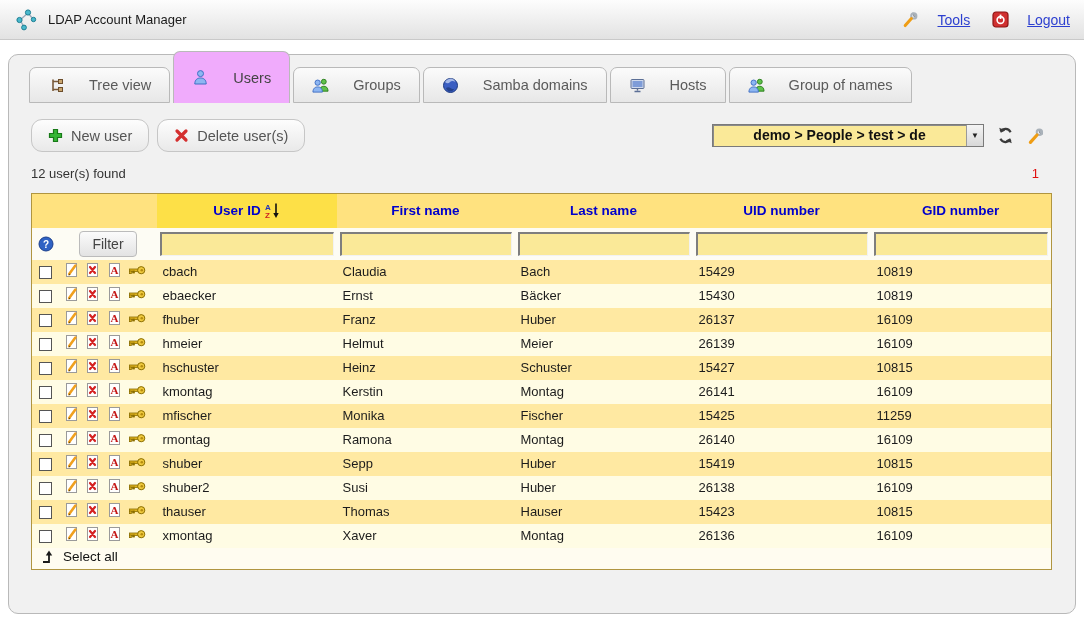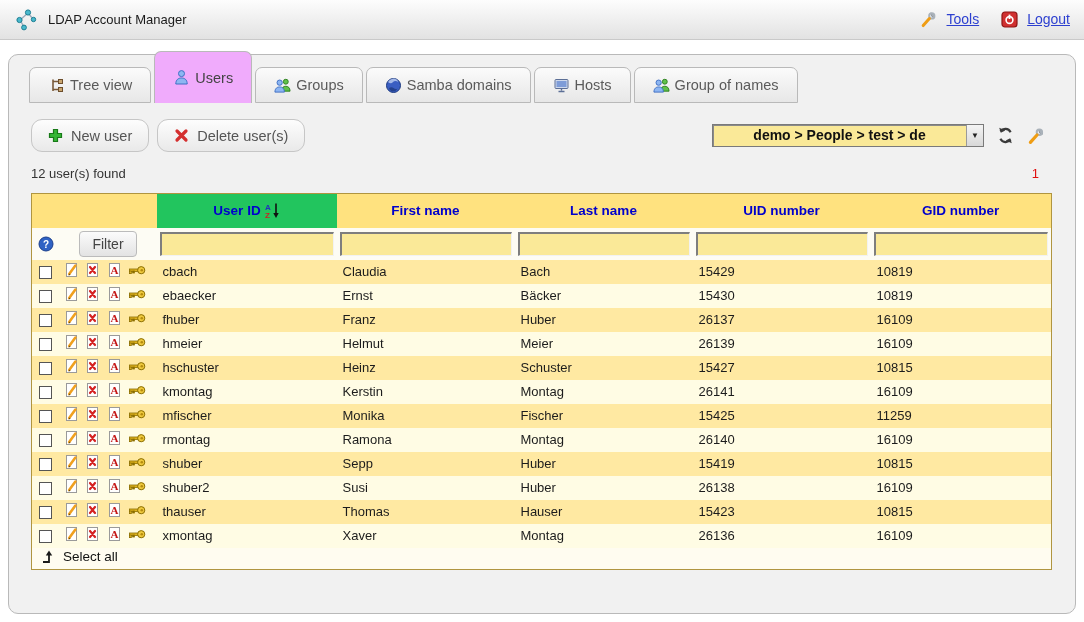--- a/index.html
+++ b/index.html
@@ -6,30 +6,30 @@
   html,body { width: 1084px; height: 622px; background: #fff; overflow: hidden;
     font-family: "Liberation Sans","DejaVu Sans",sans-serif; font-size: 13px; color:#222; }
 
   
   .topbar { height: 40px; background: linear-gradient(#fdfdfd,#eaeaea 70%,#e2e2e2);
     border-bottom: 1px solid #c9c9c9; display:flex; align-items:center; padding:4px 14px; }
   .topbar .brand { display:flex; align-items:center; gap:8px; }
   .topbar .title { font-size:13px; color:#1a1a1a; }
   .topbar .spacer { flex:1; }
   .toplinks { display:flex; align-items:center; gap:22px; }
-  .toplink { display:flex; gap:9px; color:#2c3fd0; text-decoration:underline;
+  .toplink { display:flex; align-items:center; gap:18px; color:#2c3fd0; text-decoration:underline;
     cursor:pointer; font-size:14px; }
 
   
   .panel { margin: 14px 8px 0 8px; width: 1068px; height: 560px;
     background:#f1f1f1; border:1px solid #b9b9b9; border-radius:10px; position:relative; }
 
   
   .tabs { display:flex; align-items:flex-end; padding: 6px 0 0 20px; height:48px; }
-  .tab { display:flex; align-items:center; gap:5px; height:36px; padding:0 18px;
+  .tab { display:flex; align-items:center; gap:24px; height:36px; padding:0 18px;
     background:linear-gradient(#fbfbfb,#e7e7e7); border:1px solid #b9b9b9; border-left-width:1px;
     border-radius:7px 7px 0 0; margin-right:3px; color:#5a5a5a; font-size:14.5px; cursor:pointer; }
   .tab.active { height:52px; background:#f0abfc; border-bottom:none; color:#444; position:relative; z-index:2; }
   .tab .ticon { display:inline-flex; width:17px; height:17px; }
 
   
   .toolbar { display:flex; align-items:center; margin: 16px 30px 0 22px; }
   .btn { display:flex; align-items:center; gap:8px; height:33px; padding:0 16px;
     background:linear-gradient(#fdfdfd,#e9e9e9); border:1px solid #c6c6c6; border-radius:11px;
     color:#555; font-size:14.5px; margin-right:8px; cursor:pointer; }
@@ -48,21 +48,21 @@
   .results { color:#333; }
   .statusrow .spacer { flex:1; }
   .pagenum { color:#e01010; font-size:13px; cursor:pointer; }
 
   
   table.users { border-collapse:collapse; table-layout:fixed; width:1020px; margin:12px 0 0 22px;
     border:1px solid #b09540; background:#fffce4; }
   col.c1{width:28px;} col.c2{width:97px;} col.c3{width:180px;} col.c4{width:178px;}
   col.c5{width:178px;} col.c6{width:178px;} col.c7{width:181px;}
   th { background:#ffe27f; color:#0000cc; font-size:13.5px; font-weight:bold; height:34px; text-align:center; }
-  th.sorted { background:#22c55e; }
+  th.sorted { background:#fde047; }
   th .sortwrap { display:inline-flex; align-items:center; gap:4px; justify-content:center; }
   tr.filterrow td { background:#fdfcf4; height:32px; padding:0 3px; }
   tr.filterrow td.helpcell { text-align:center; }
   .filterbtn { height:26px; padding:0 12px; background:linear-gradient(#fbfbfb,#e3e3e3);
     border:1px solid #bbb; border-radius:4px; color:#444; font-size:14px; cursor:pointer;
     font-family:inherit; }
   .filterinput { width:100%; height:24px; background:#fae998; border:1px solid #f2f2f2;
     border-top:2px solid #7e7e7e; border-left:2px solid #7e7e7e; font-size:13px; padding:0 4px;
     font-family:inherit; }
   tr.datarow { height:24px; cursor:pointer; }

